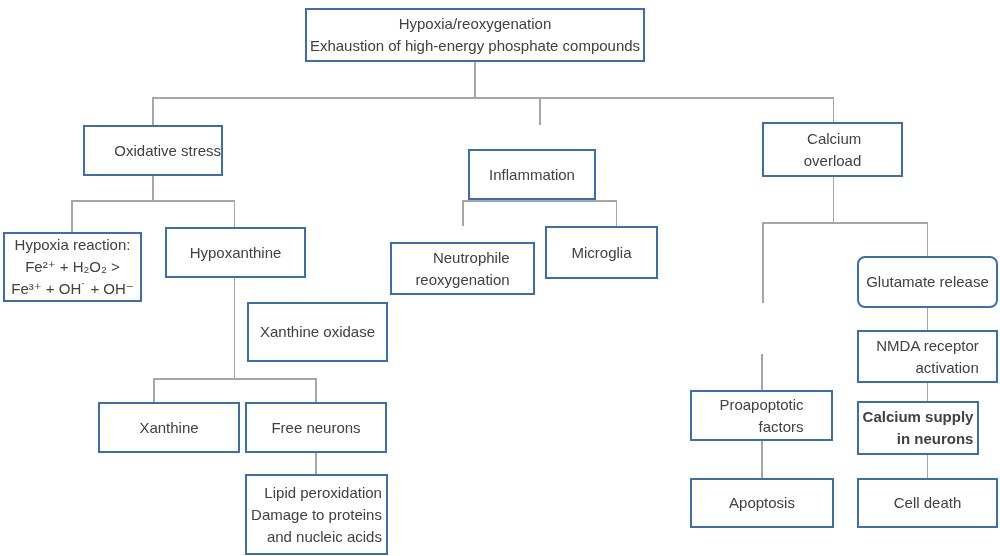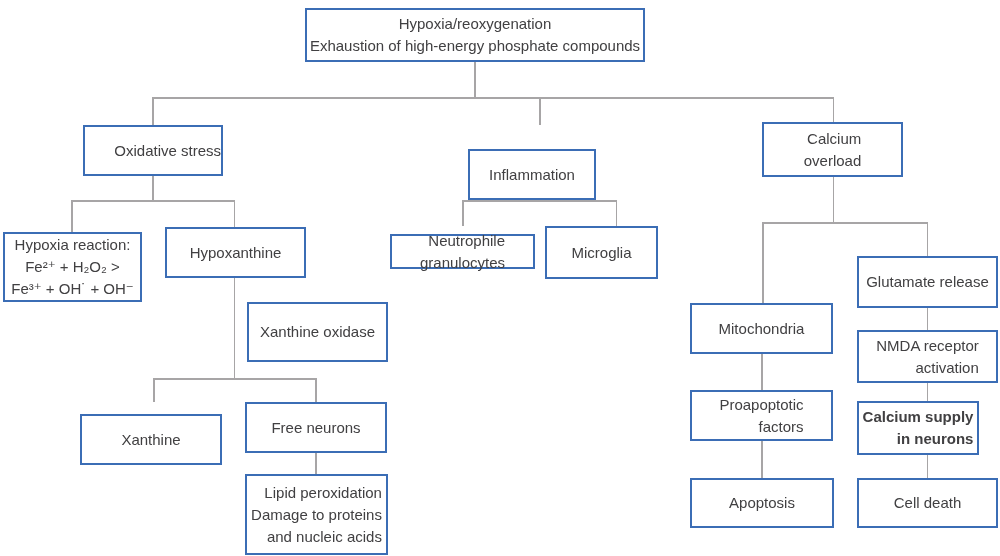--- a/index.html
+++ b/index.html
@@ -116,60 +116,55 @@
         <div class="line">Hypoxanthine</div>
       </div>
   </div>
 
   <div class="node" style="left:247px; top:302px; width:141px; height:60px;">
     <div class="content">
         <div class="line">Xanthine oxidase</div>
       </div>
   </div>
 
-  <div class="node" style="left:80px; top:402px; width:142px; height:51px;margin-top:12px;">
+  <div class="node" style="left:98px; top:402px; width:142px; height:51px;">
     <div class="content">
         <div class="line">Xanthine</div>
       </div>
   </div>
 
   <div class="node" style="left:245px; top:402px; width:142px; height:51px;">
     <div class="content">
         <div class="line">Free neurons</div>
       </div>
   </div>
 
   <div class="node left" style="left:245px; top:474px; width:143px; height:81px;">
     <div class="content">
       <div class="line">Lipid peroxidation</div>
       <div class="line">Damage to proteins</div>
       <div class="line">and nucleic acids</div>
     </div>
   </div>
 
-  <div class="node left" style="left:390px; top:234px; width:145px; height:35px;">
+  <div class="node left" style="left:390px; top:242px; width:145px; height:53px;">
     <div class="content">
       <div class="line">Neutrophile</div>
-      <div class="line">granulocytes</div>
+      <div class="line">reoxygenation</div>
     </div>
   </div>
 
   <div class="node" style="left:545px; top:226px; width:113px; height:53px;">
     <div class="content">
         <div class="line">Microglia</div>
       </div>
   </div>
 
-  <div class="node" style="left:690px; top:303px; width:143px; height:51px;">
-    <div class="content">
-        <div class="line">Mitochondria</div>
-      </div>
-  </div>
-
-  <div class="node" style="left:857px; top:256px; width:141px; height:52px;">
+
+  <div class="node" style="left:857px; top:256px; width:141px; height:52px;border-radius:8px;">
     <div class="content">
         <div class="line">Glutamate release</div>
       </div>
   </div>
 
   <div class="node left" style="left:857px; top:330px; width:141px; height:53px;">
     <div class="content">
       <div class="line">NMDA receptor</div>
       <div class="line">activation</div>
     </div>

